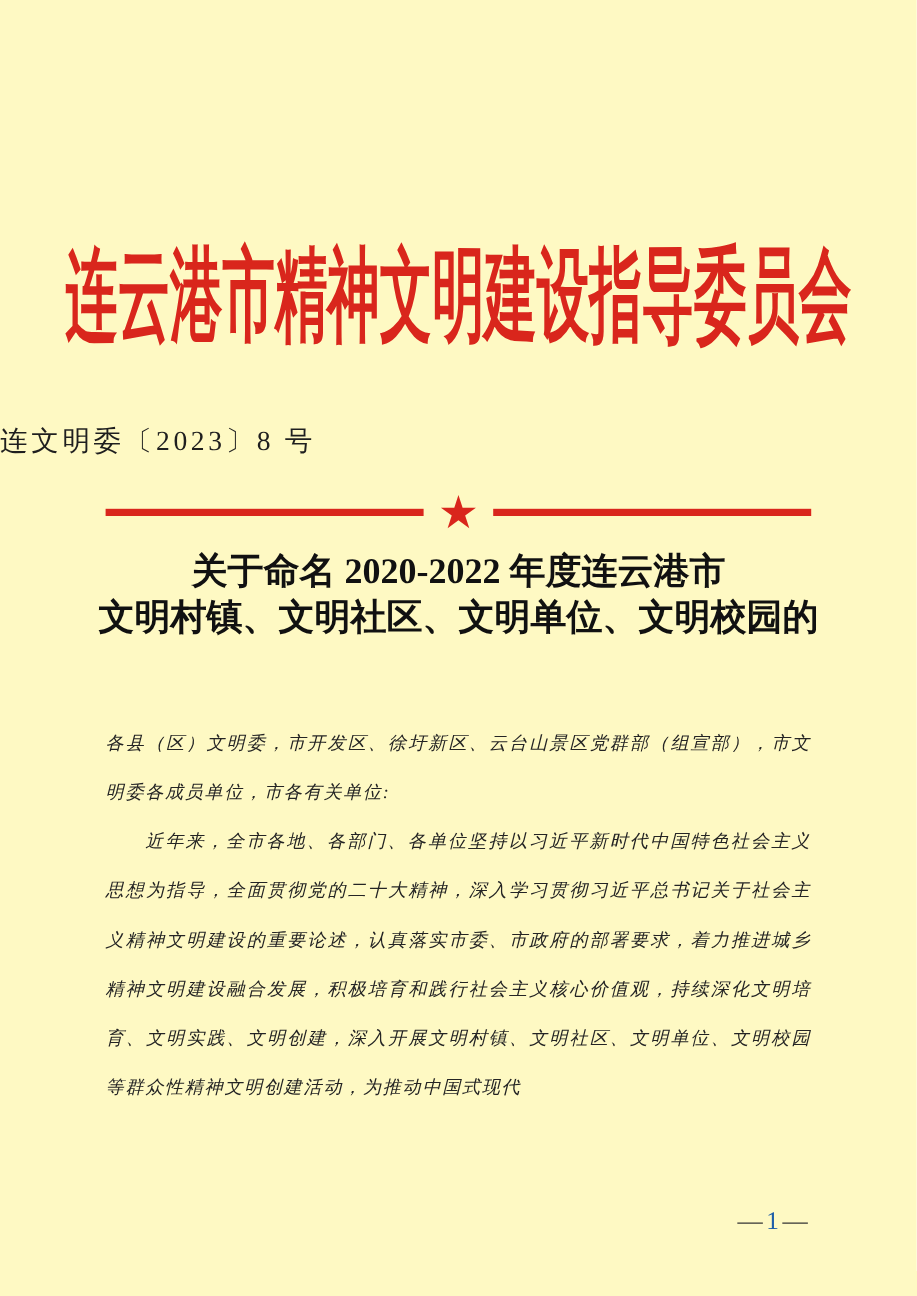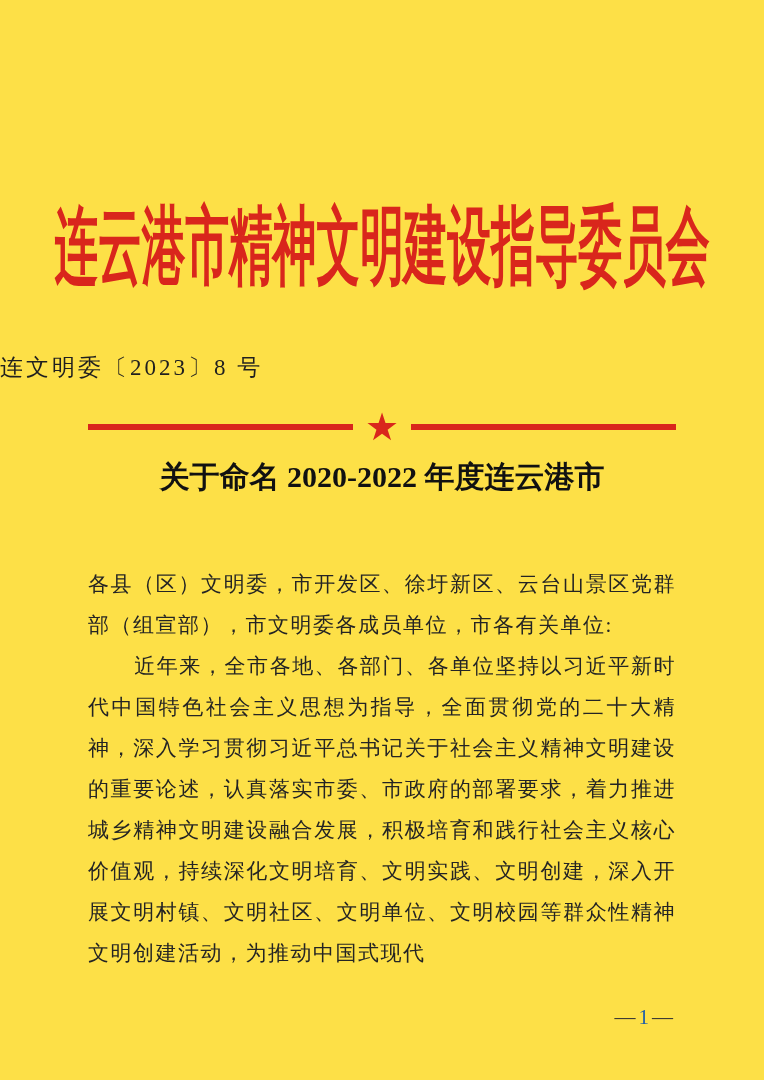--- a/index.html
+++ b/index.html
@@ -4,21 +4,21 @@
 <style>
   html, body {
     margin: 0;
     padding: 0;
     background: #ffffff;
   }
   .page {
     position: relative;
     width: 764px;
     height: 1080px;
-    background: #fde047;
+    background: #fef9c3;
     font-family: "Liberation Serif", "DejaVu Serif", serif;
     color: #1f1f1f;
     overflow: hidden;
     box-sizing: border-box;
   }
   
   .masthead-wrap {
     position: absolute;
     top: 198px;
     left: 0;
@@ -80,28 +80,29 @@
     font-size: 30px;
     font-weight: bold;
     line-height: 38px;
     color: #111111;
     margin: 0;
   }
   .doc-title span { display: block; }
   
   .body-text {
     position: absolute;
-    top: 564px;
+    top: 600px;
     left: 88px;
     width: 588px;
-    font-size: 21px;
+    font-size: 15px;
     line-height: 41px;
     letter-spacing: 1.5px;
     text-align: justify;
     color: #242424;
+    font-style: italic;
   }
   .body-text p {
     margin: 0;
   }
   .body-text p.indented {
     text-indent: 2.2em;
   }
   
   .page-number {
     position: absolute;
@@ -128,20 +129,21 @@
   <div class="doc-number">连文明委〔2023〕8 号</div>
 
   <div class="divider">
     <span class="rule"></span>
     <span class="star">★</span>
     <span class="rule"></span>
   </div>
 
   <h1 class="doc-title">
     <span>关于命名 2020-2022 年度连云港市</span>
+    <span>文明村镇、文明社区、文明单位、文明校园的</span>
   </h1>
 
   <div class="body-text">
     <p>各县（区）文明委，市开发区、徐圩新区、云台山景区党群部（组宣部），市文明委各成员单位，市各有关单位:</p>
     <p class="indented">近年来，全市各地、各部门、各单位坚持以习近平新时代中国特色社会主义思想为指导，全面贯彻党的二十大精神，深入学习贯彻习近平总书记关于社会主义精神文明建设的重要论述，认真落实市委、市政府的部署要求，着力推进城乡精神文明建设融合发展，积极培育和践行社会主义核心价值观，持续深化文明培育、文明实践、文明创建，深入开展文明村镇、文明社区、文明单位、文明校园等群众性精神文明创建活动，为推动中国式现代</p>
   </div>
 
   <div class="page-number">
     <span>—</span><span class="num">1</span><span>—</span>
   </div>

